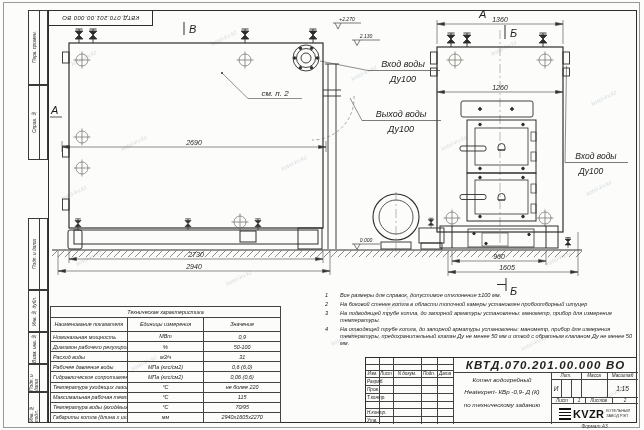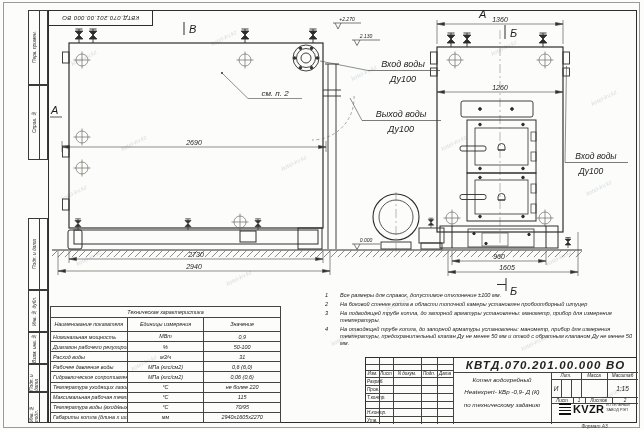--- a/index.html
+++ b/index.html
@@ -39,21 +39,21 @@
   .tb{left:365px;top:357px;width:272px;height:66px;border:1.4px solid #2e2e2c;font-style:italic;}
   .tb .hl,.tb .vl{position:absolute;background:#44443f;}
   .tb .hl{height:1px;}
   .tb .vl{width:1px;}
   .tb .cell{position:absolute;font:italic 4.6px "Liberation Sans",sans-serif;color:#222;
       display:flex;align-items:center;overflow:hidden;white-space:nowrap;}
   .tb .ctr{justify-content:center;text-align:center;}
   .tb .doc{font:italic bold 11.5px "Liberation Sans",sans-serif;letter-spacing:1.2px;}
   .tb .nm{font:italic 6.2px "Liberation Sans",sans-serif;line-height:1.5;display:block;text-align:center;padding-top:3px;}
   .tb .big{font:italic 6.5px "Liberation Sans",sans-serif;}
-  .logo-row{position:absolute;left:185px;top:45px;width:87px;height:21px;display:flex;align-items:flex-start;justify-content:center;gap:2px;}
+  .logo-row{position:absolute;left:185px;top:45px;width:87px;height:21px;display:flex;align-items:center;justify-content:center;gap:2px;}
   .logo-box{width:12px;height:12px;background:#111;background-image:linear-gradient(#111 20%,#fff 20%,#fff 30%,#111 30%,#111 45%,#fff 45%,#fff 55%,#111 55%,#111 70%,#fff 70%,#fff 80%,#111 80%);}
   .logo-txt{font:bold 11px "Liberation Sans",sans-serif;font-style:normal;color:#111;letter-spacing:.3px;}
   .logo-co{font:normal 3.8px "Liberation Sans",sans-serif;font-style:normal;color:#333;line-height:1.2;}
   .fmt{left:552px;top:423.5px;width:85px;text-align:center;font:italic 4.8px "Liberation Sans",sans-serif;color:#333;}
 </style>
 </head>
 <body>
 
 <div class="sheet">
 

